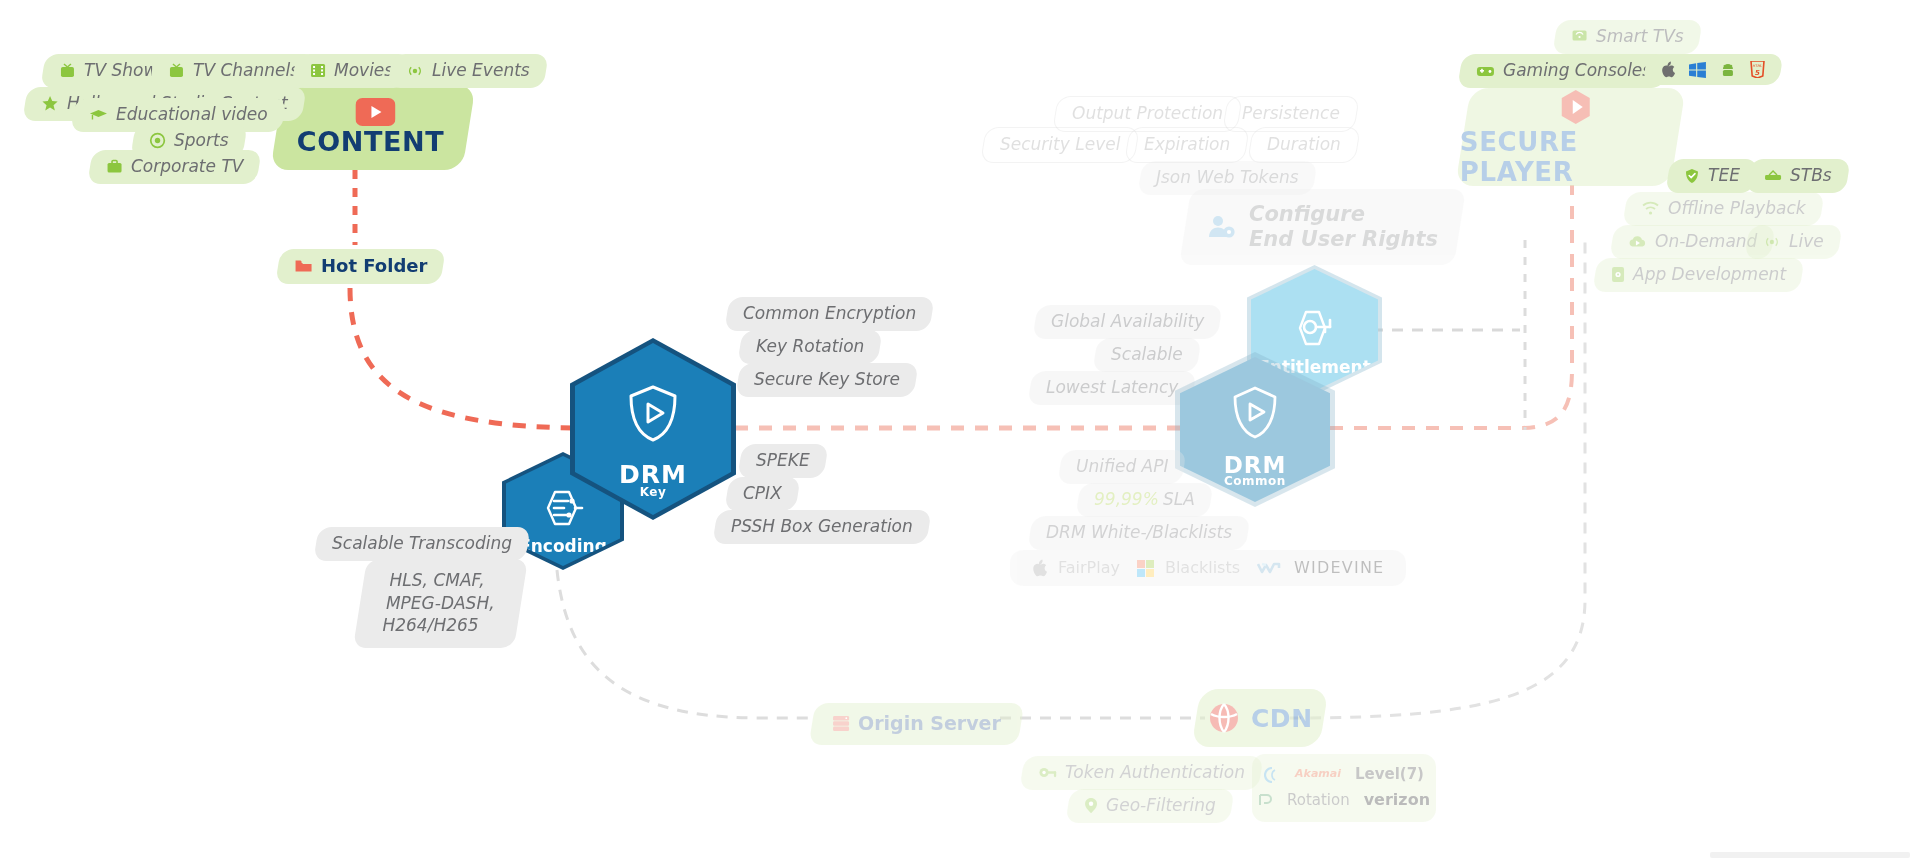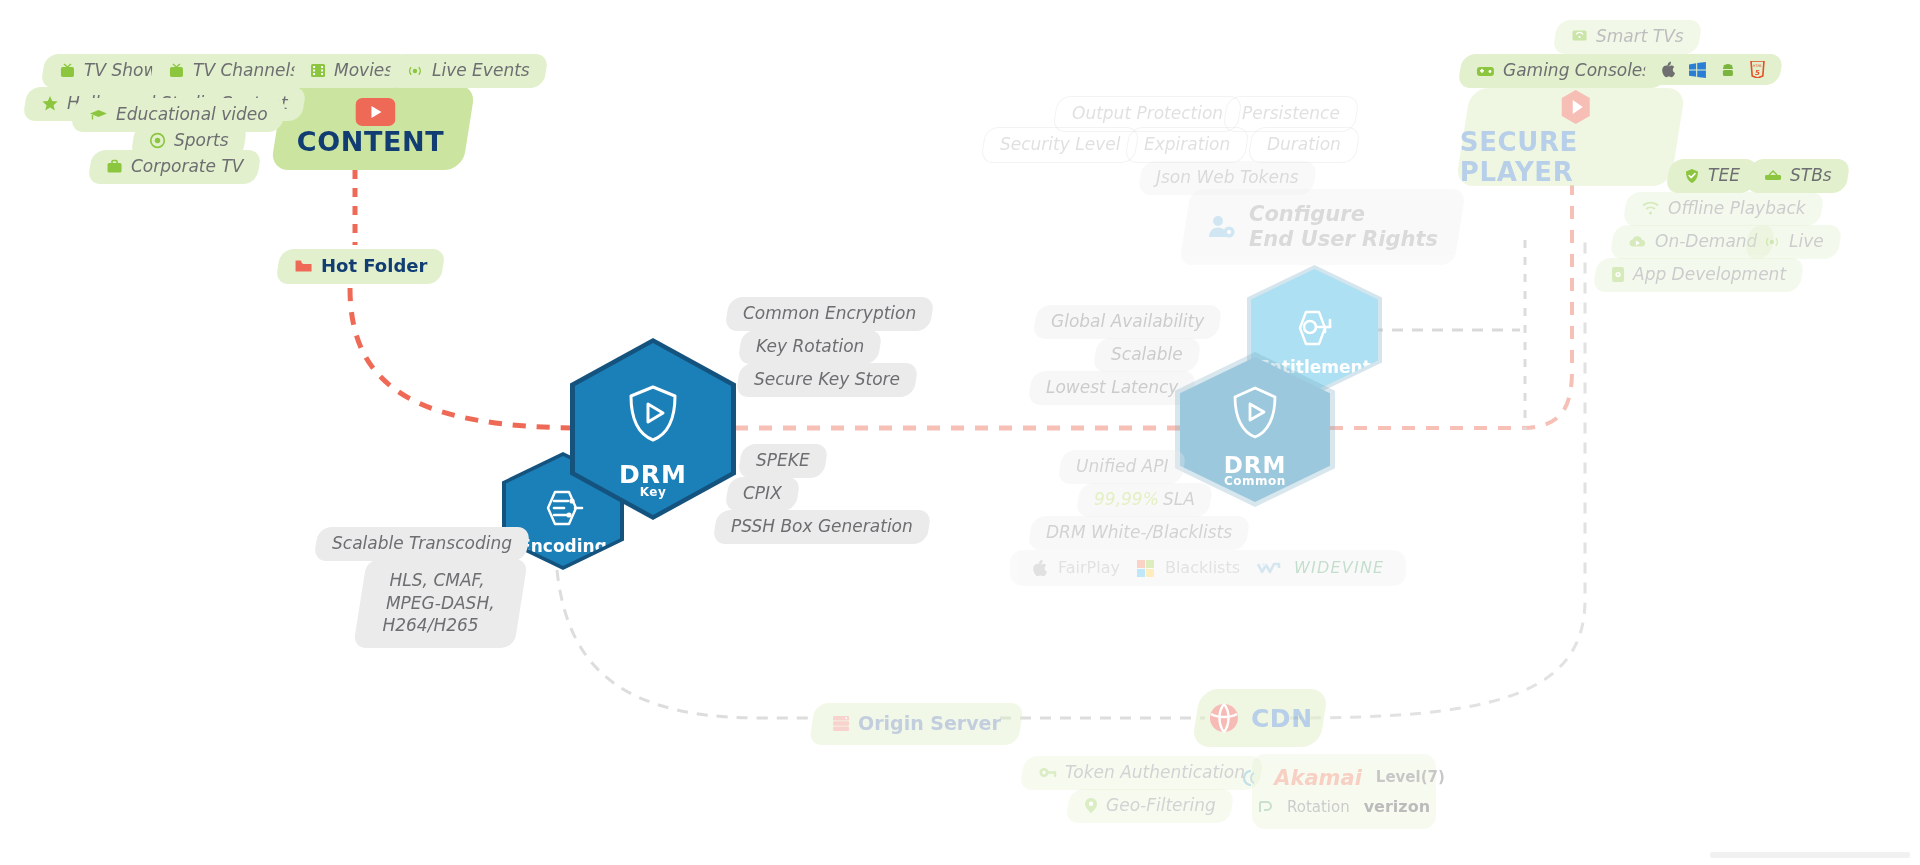--- a/index.html
+++ b/index.html
@@ -363,21 +363,21 @@
             <rect x="9" y="9" width="8" height="8" fill="#ffb900"></rect>
           </svg>
       </span>
       <span class="logo-txt">Blacklists</span>
       <span class="ic" style="margin-left:6px;">
         <svg width="26" height="16" viewBox="0 0 26 16">
             <path d="M1 4 L5 12 L9 5 L13 12 L17 4 L22 4 L22 8" fill="none" stroke="#5a9ec4" stroke-width="2.6" stroke-linejoin="round"></path>
             <path d="M5 4 L9 5" stroke="#9fd3ea" stroke-width="2.6"></path>
           </svg>
       </span>
-      <span class="logo-txt" style="letter-spacing:1.2px;color:#15803d;font-style:italic;">WIDEVINE</span>
+      <span class="logo-txt" style="letter-spacing:1.2px;color:#000000;">WIDEVINE</span>
     </span>
   </div>
 
   <div class="pill pill-green f45" style="left:1555px;top:20px;">
     <span class="ic">
       <svg width="17" height="15" viewBox="0 0 17 15">
           <rect x="1.5" y="1.5" width="14" height="10" rx="1.6" fill="#8cc63f"></rect>
           <path d="M5 5.5 A4 4 0 0 1 12 5.5" fill="none" stroke="#fff" stroke-width="1.3"></path>
           <circle cx="8.5" cy="8" r="1.1" fill="#fff"></circle>
         </svg>
@@ -542,21 +542,21 @@
   </div>
 
   <div class="pill pill-green f30 noskew" style="left:1252px;top:754px;width:184px;padding:12px 18px;flex-direction:column;align-items:center;gap:8px;">
     <span class="logo-row" style="gap:14px;">
       <span class="ic">
         <svg width="17" height="16" viewBox="0 0 17 16">
             <path d="M8 1 A7 7 0 0 0 8 15" fill="none" stroke="#4aa7d8" stroke-width="2.2"></path>
             <path d="M11 3 A5.6 5.6 0 0 0 11 13" fill="none" stroke="#4aa7d8" stroke-width="1.6"></path>
           </svg>
       </span>
-      <span class="logo-txt" style="color:#e8663c;font-weight:bold;font-style:italic;font-size:21px;">Akamai</span>
+      <span class="logo-txt" style="color:#e8663c;font-weight:bold;font-style:italic;font-size:11px;">Akamai</span>
       <span class="logo-txt" style="color:#4a4a4a;font-weight:bold;font-size:15px;">Level(7)</span>
     </span>
     <span class="logo-row" style="gap:14px;">
       <span class="ic">
         <svg width="15" height="14" viewBox="0 0 15 14">
             <path d="M2 2 H9 A4 4 0 0 1 9 10 H6" fill="none" stroke="#4b9b5e" stroke-width="2"></path>
             <path d="M2 2 V12" stroke="#4b9b5e" stroke-width="2"></path>
           </svg>
       </span>
       <span class="logo-txt" style="color:#555;font-size:15px;">Rotation</span>

